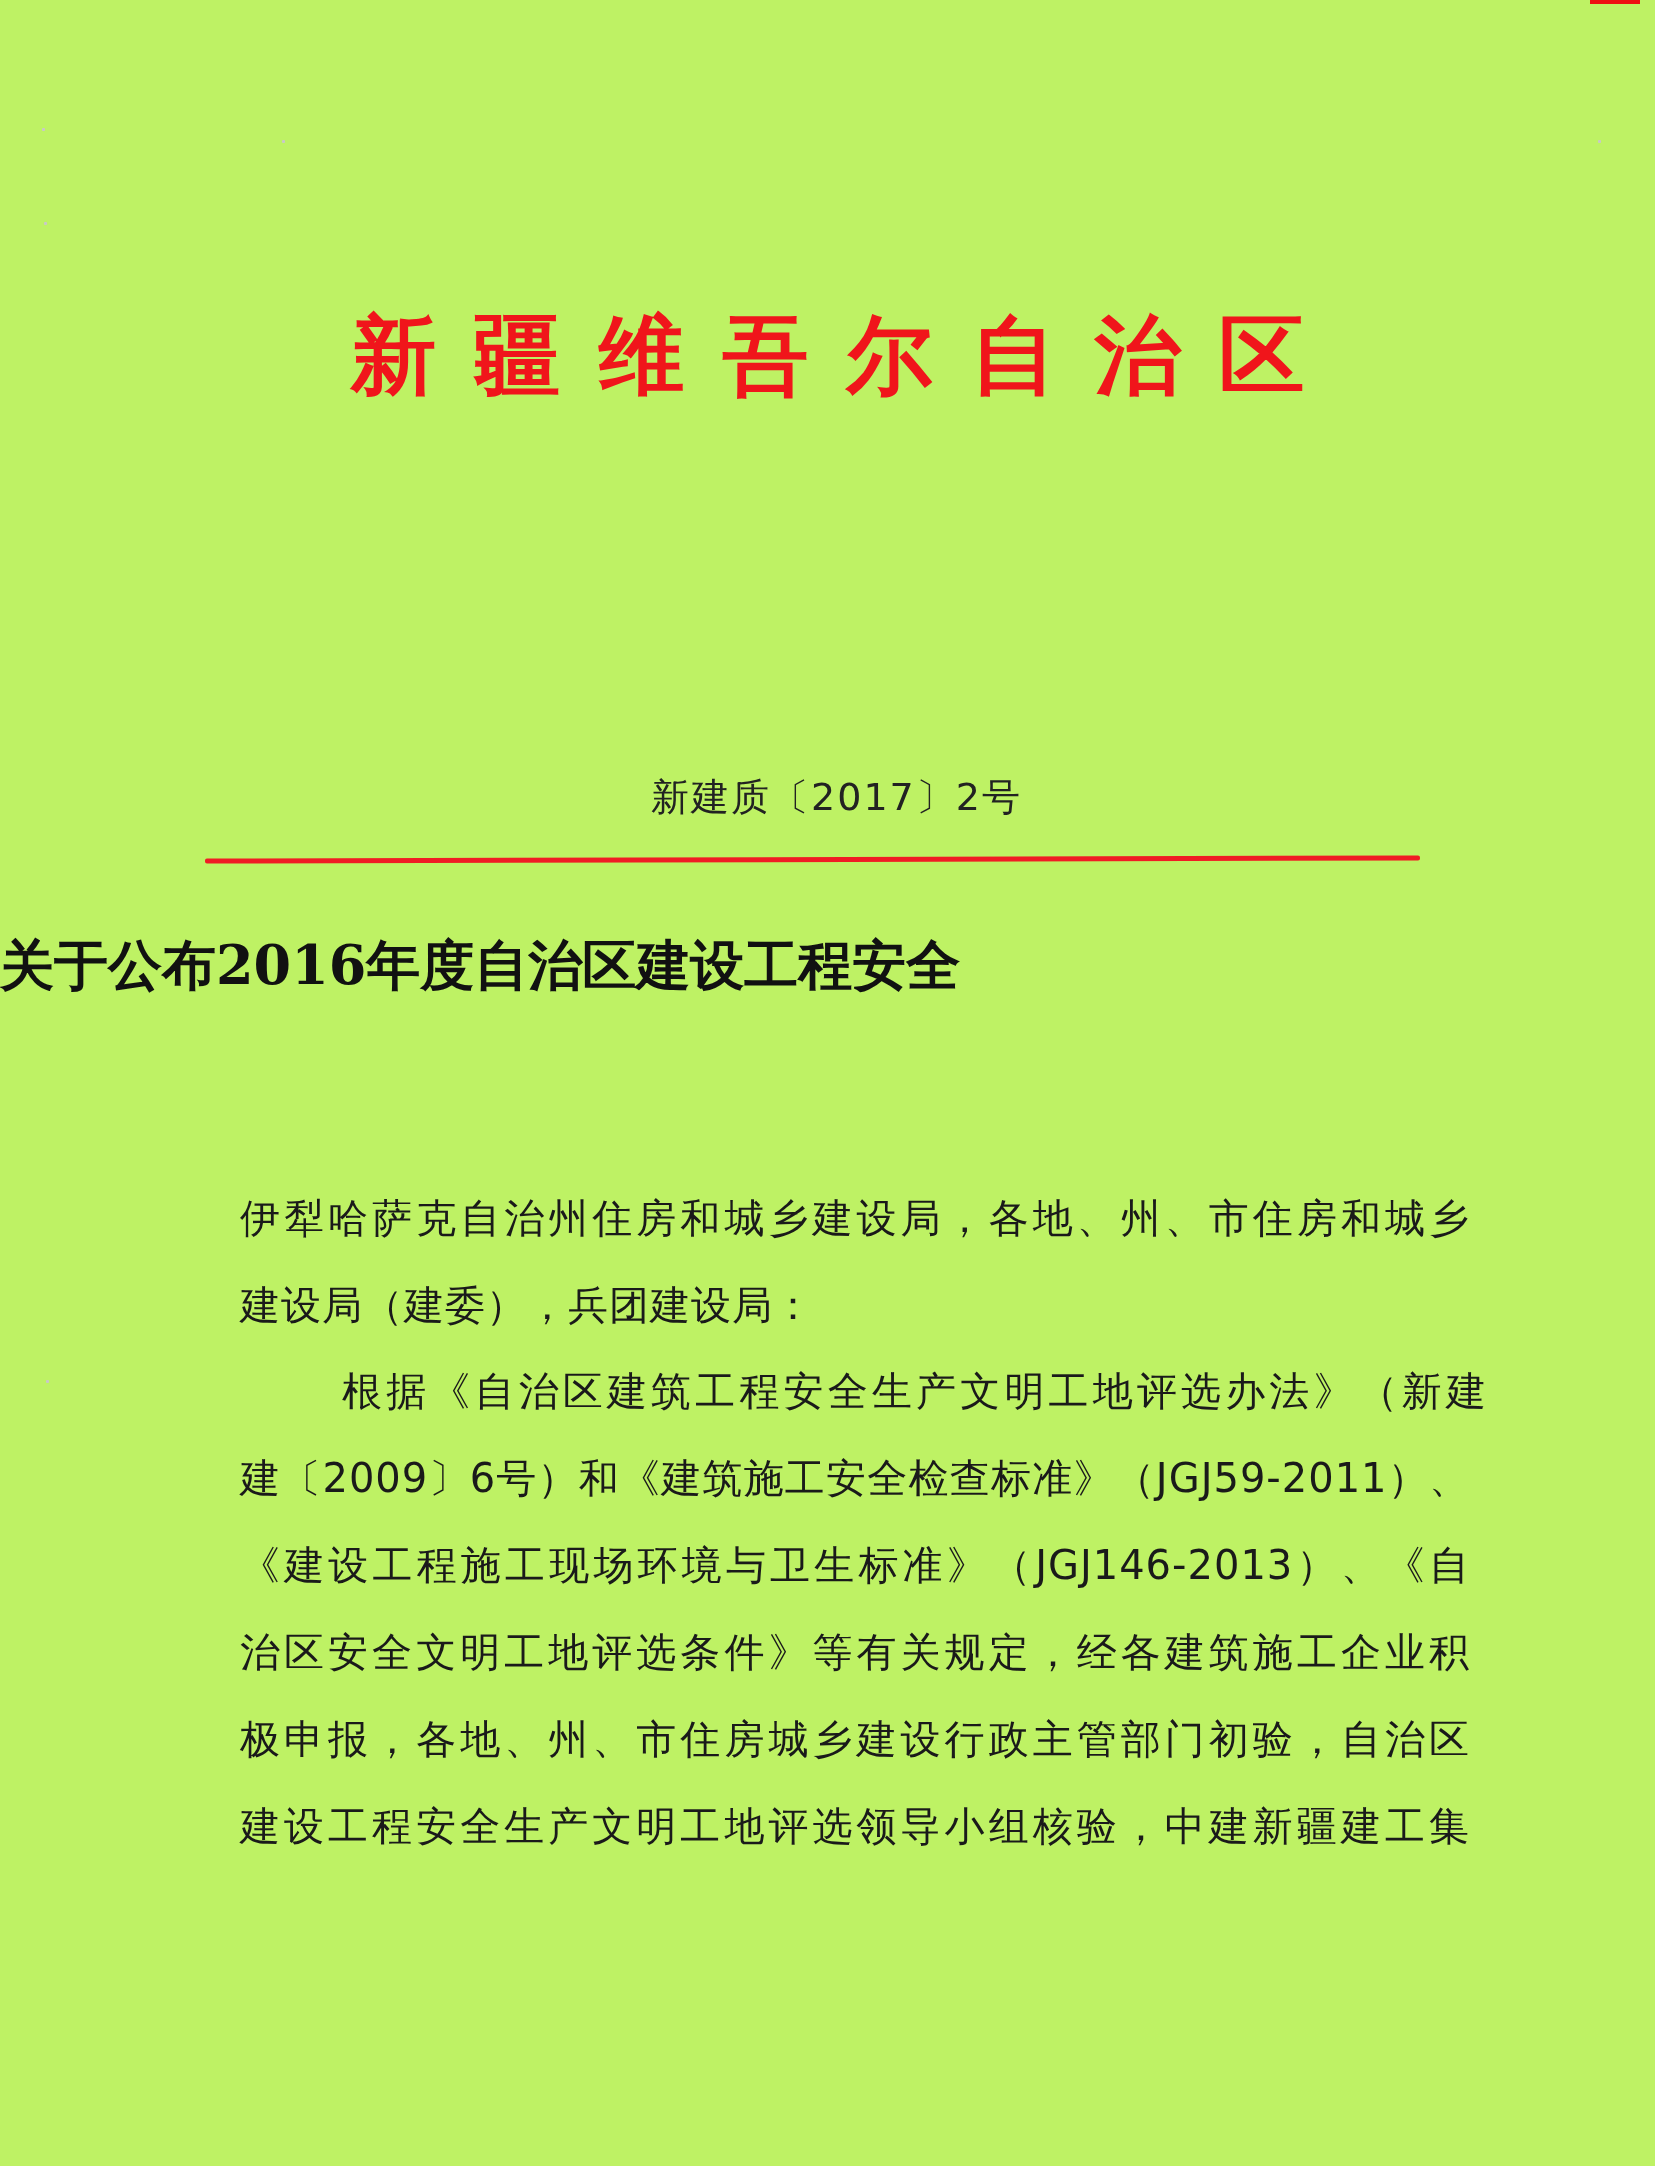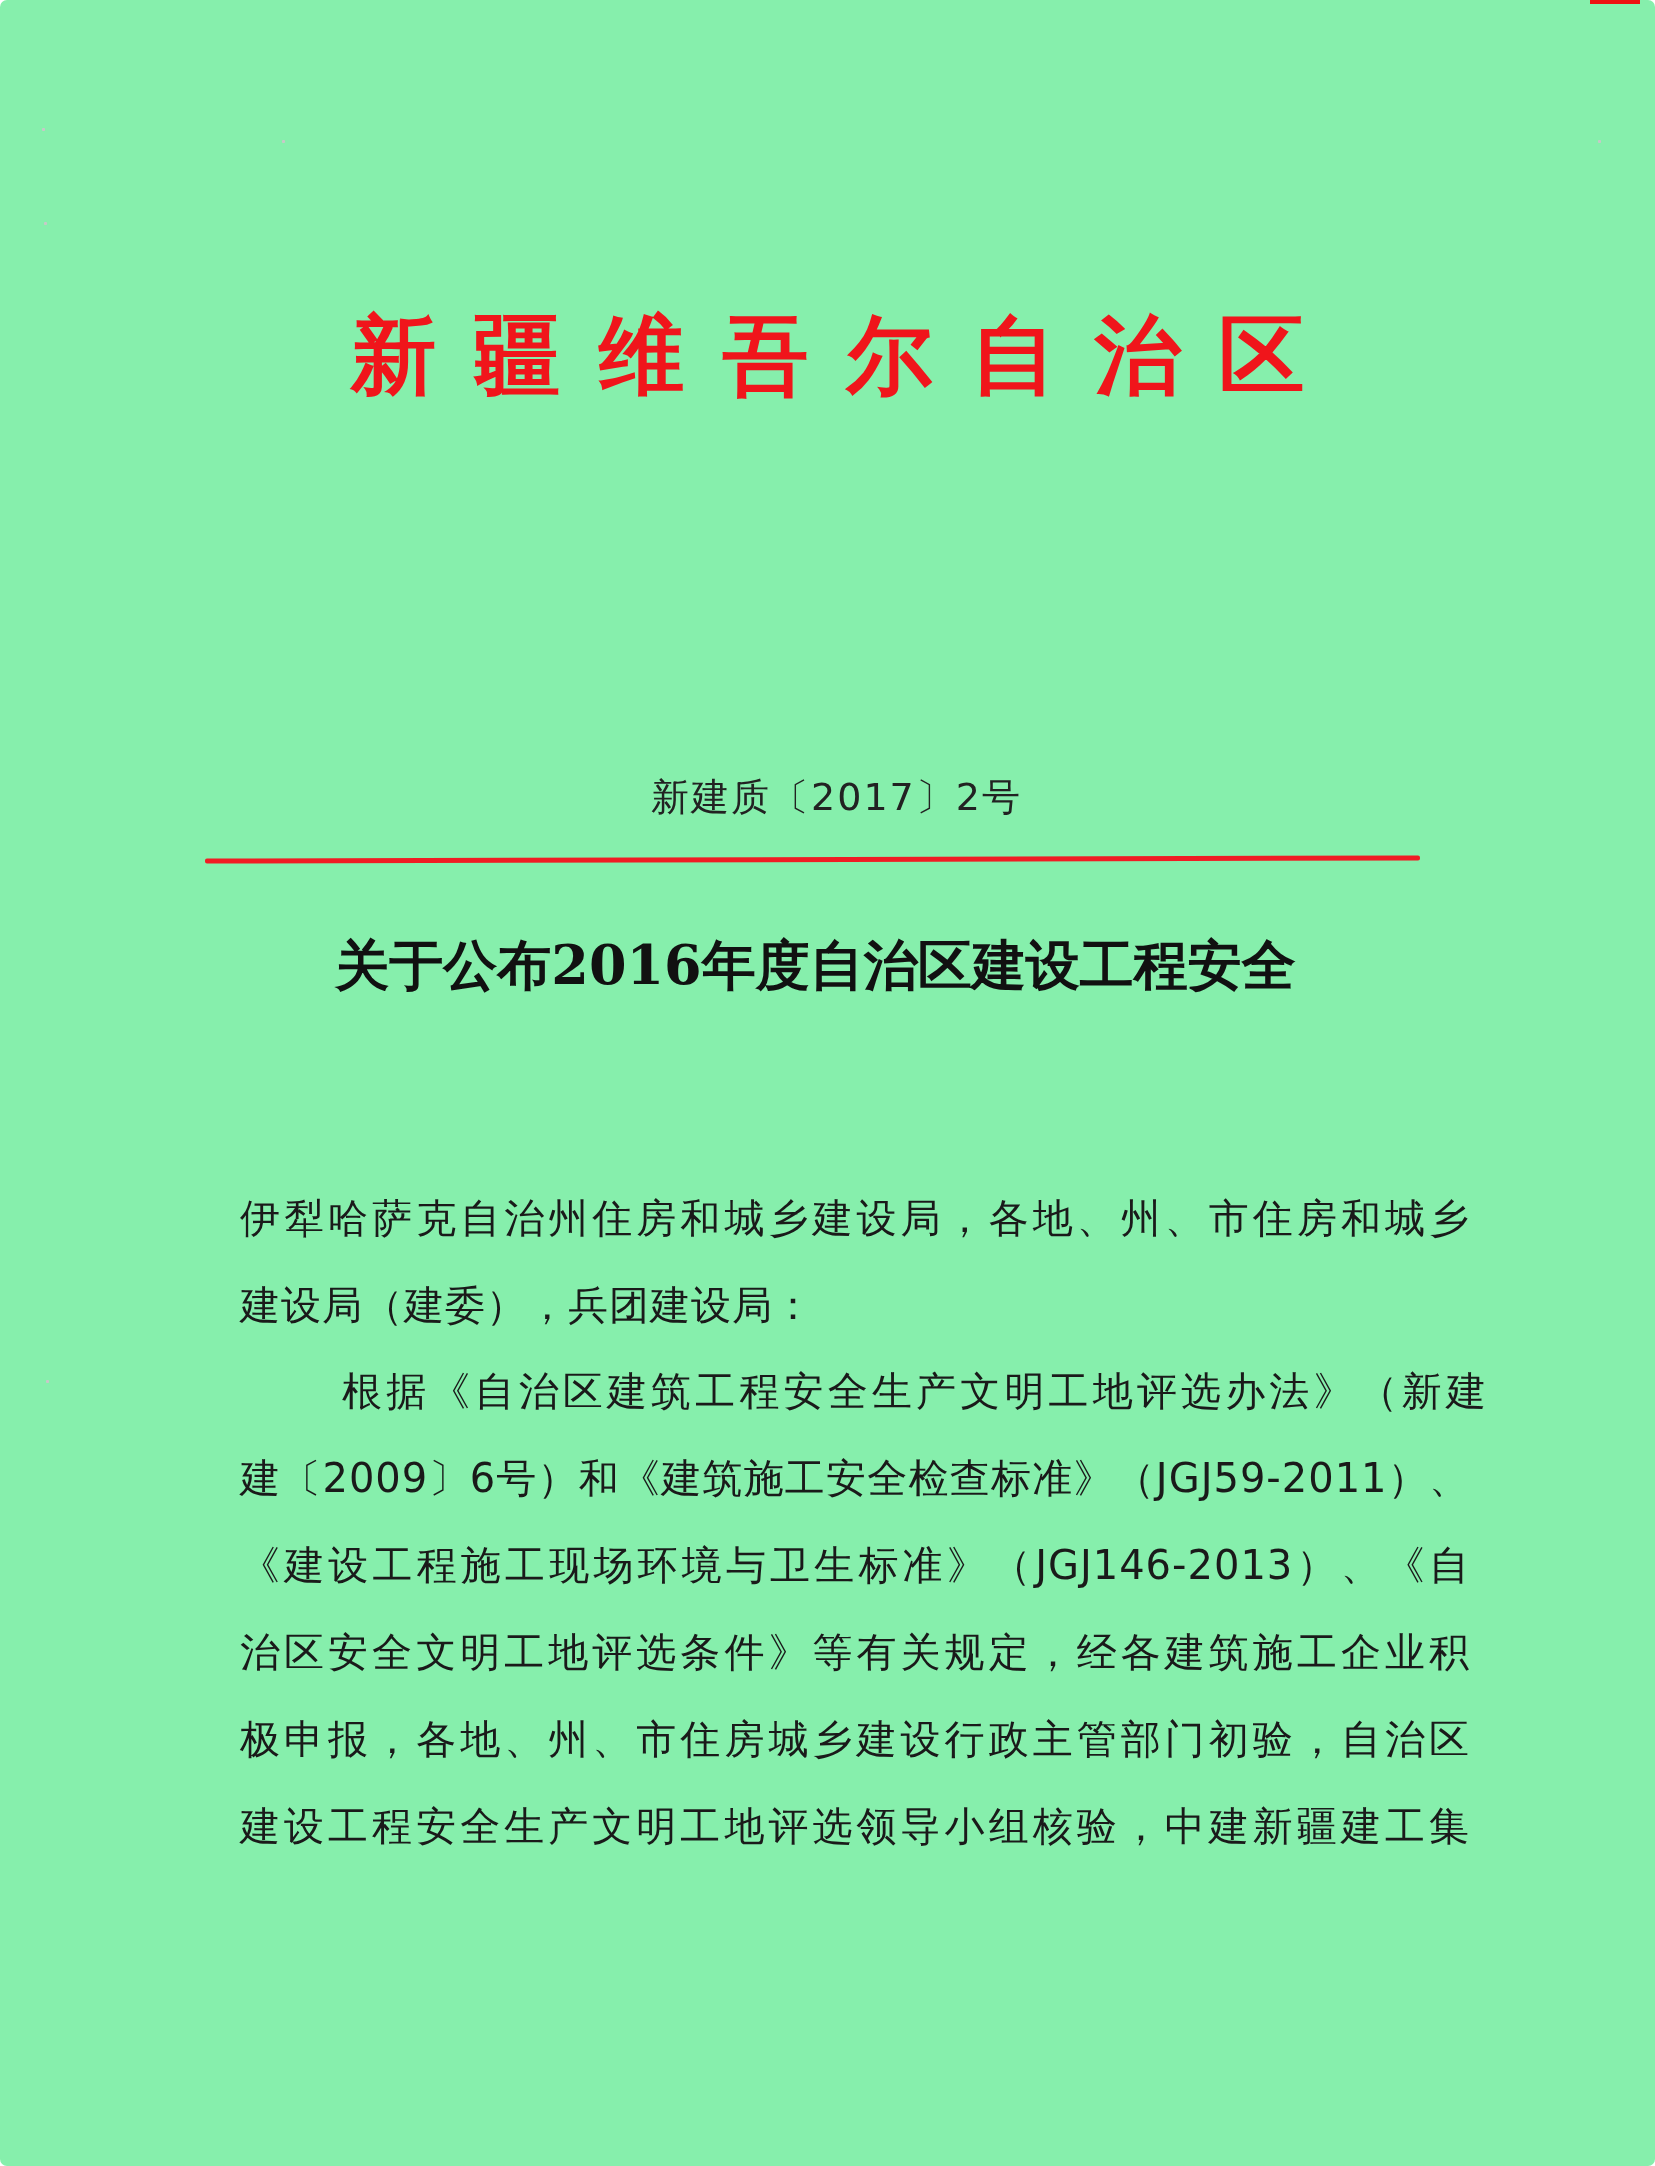--- a/index.html
+++ b/index.html
@@ -12,22 +12,21 @@
       height: 2166px;
       position: relative;
       overflow: hidden;
       font-family: "DejaVu Serif", "Liberation Serif", serif;
     }
     .page {
       position: absolute;
       left: 0; top: 0;
       width: 1655px;
       height: 2166px;
-      background: #86efac;
-      border-radius: 7px;
+      background: #bef264;
     }
     .corner-mark {
       position: absolute;
       left: 1590px;
       top: 0;
       width: 50px;
       height: 4px;
       background: #ee1111;
     }
     .header-line {
@@ -73,21 +72,20 @@
       width: 1215px;
       height: 5px;
       background: #f01c24;
       transform: rotate(-0.15deg);
       border-radius: 2px;
     }
     .title {
       position: absolute;
       left: 0;
       width: 1631px;
-      text-align: center;
       color: #111;
       font-weight: bold;
       font-family: "DejaVu Serif", "Liberation Serif", serif;
       font-size: 54px;
       line-height: 70px;
       white-space: nowrap;
     }
     .title-line-1 { top: 930px; }
     .title-line-2 { top: 1017px; }
     .body-text {

